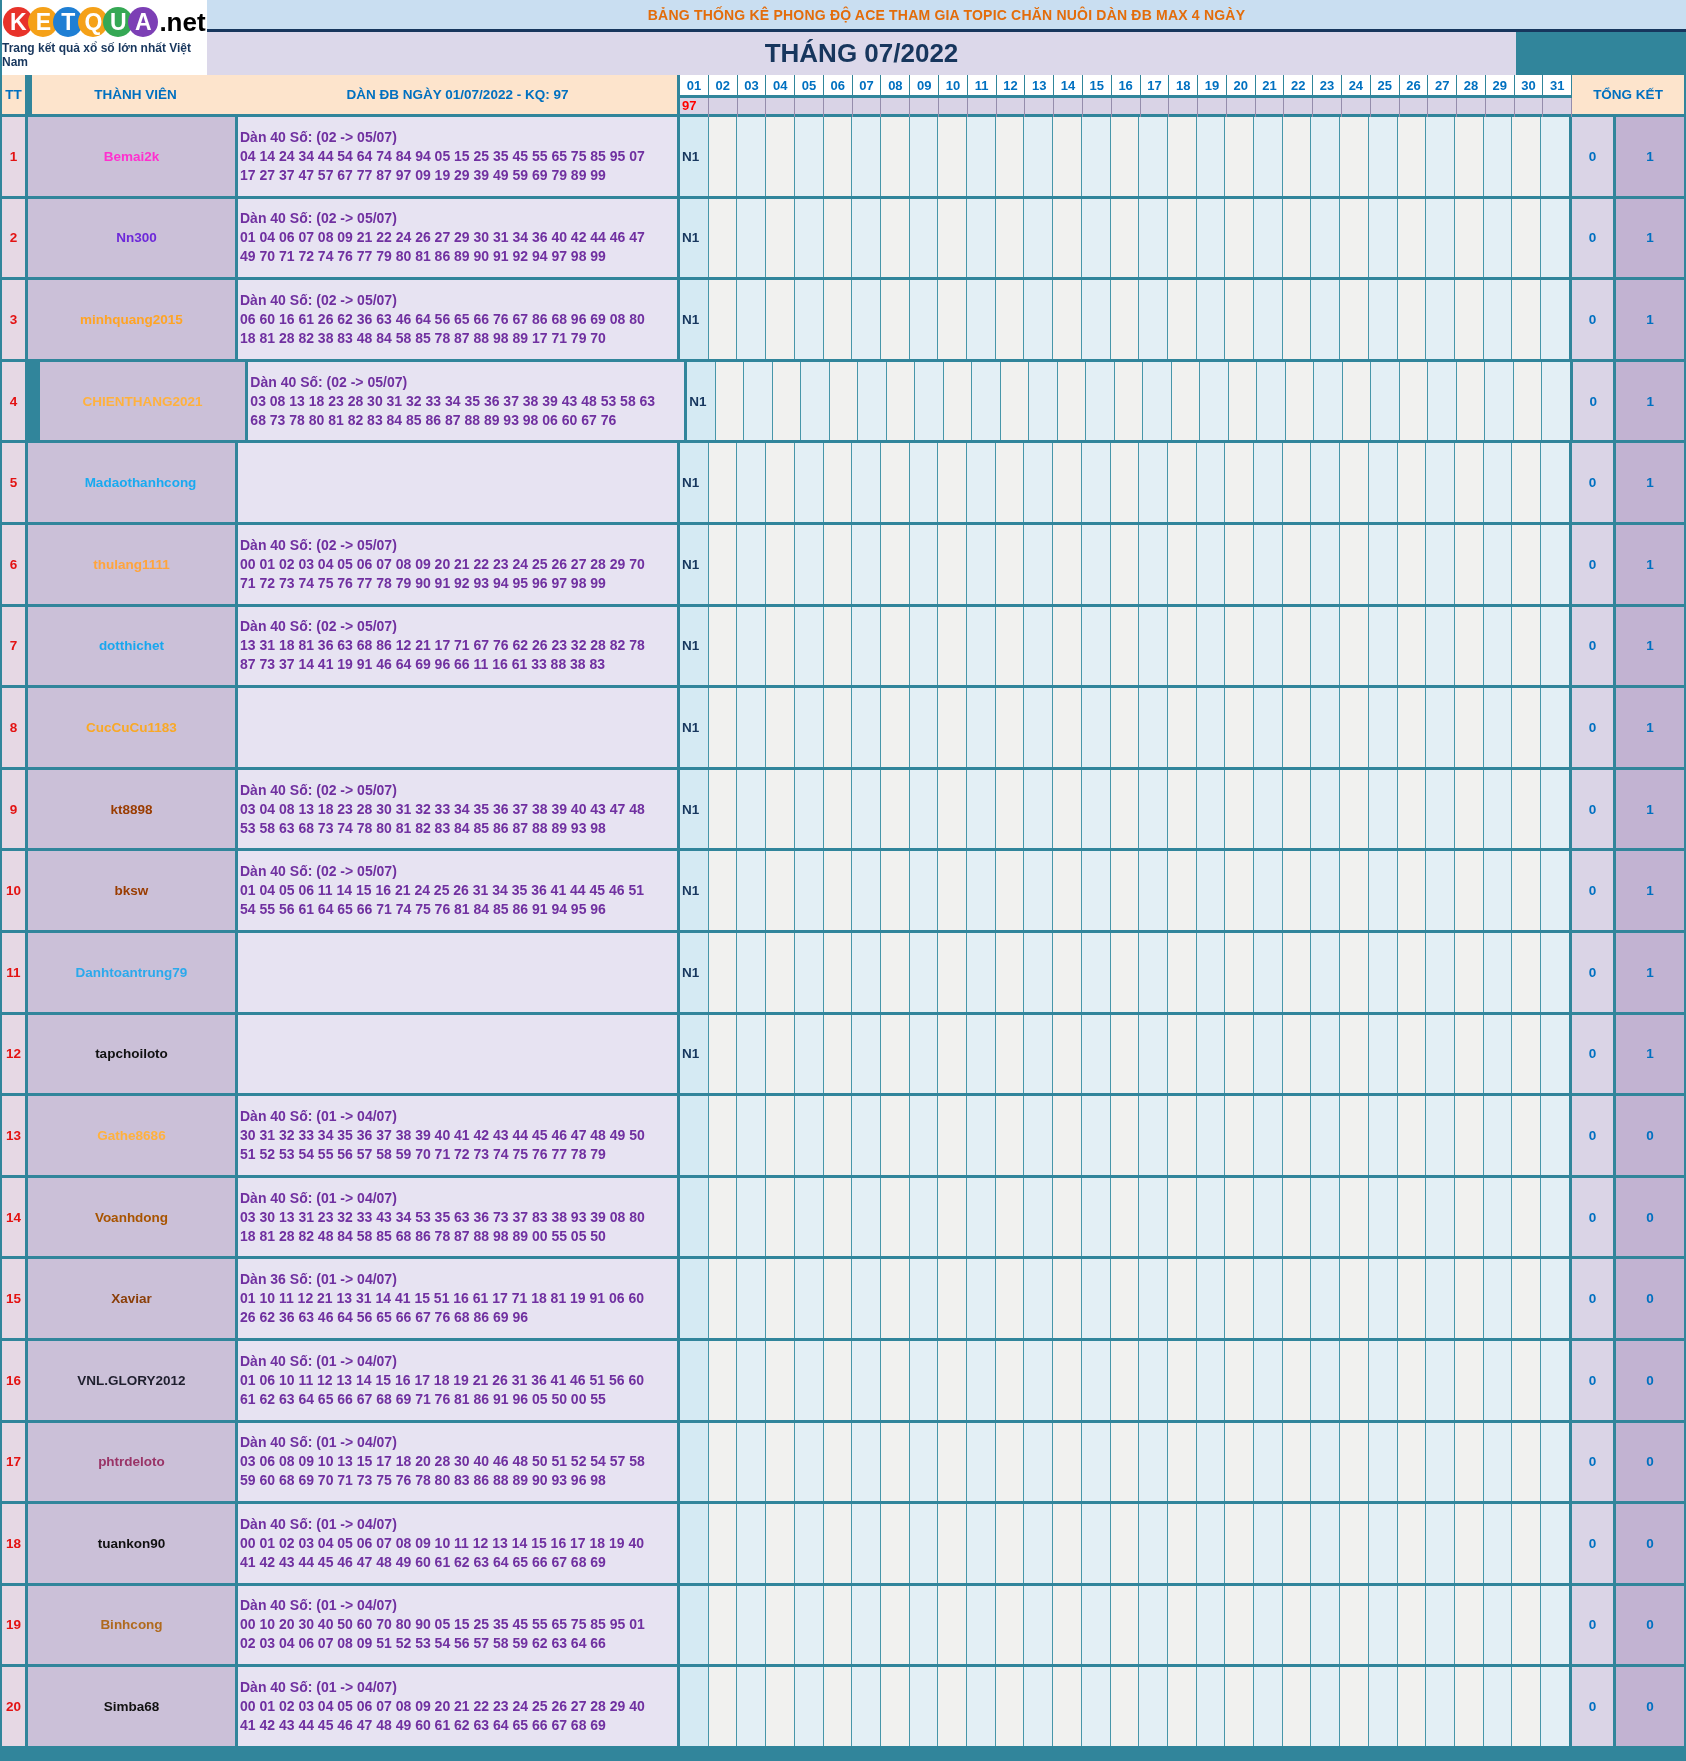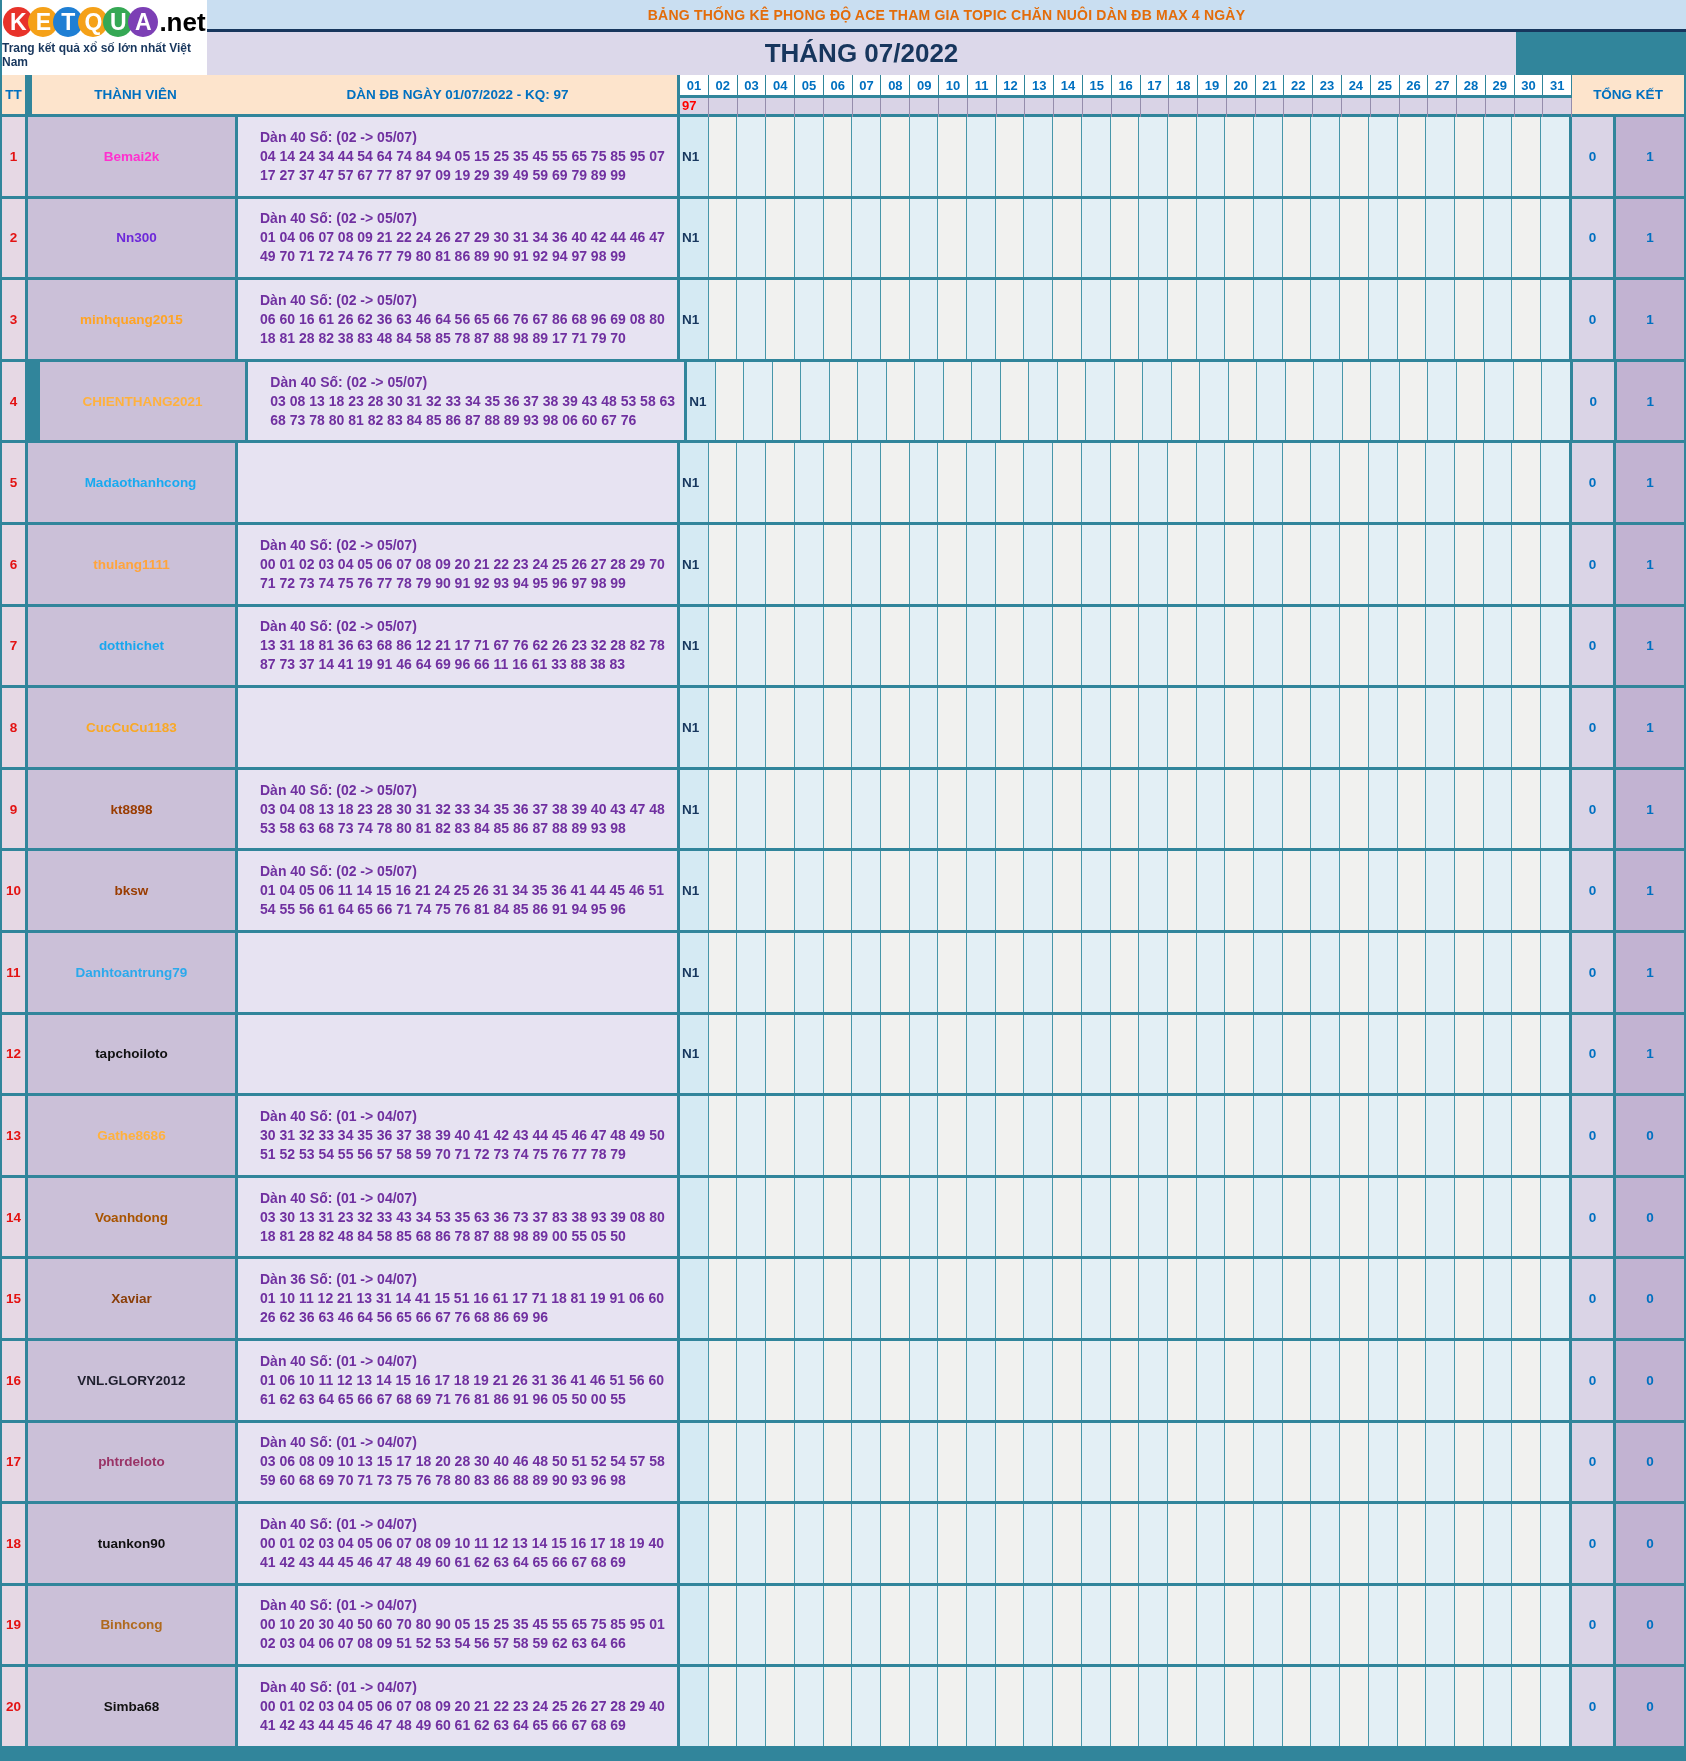--- a/index.html
+++ b/index.html
@@ -41,21 +41,21 @@
 
   
   .tbody{left:0;top:117px;width:1686px;}
   .row{display:flex;height:81.6px;border-bottom:3px solid #31859b;box-sizing:border-box;}
   .c{box-sizing:border-box;display:flex;align-items:center;justify-content:center;}
   .c-tt{width:28px;background:#e6d8e4;border-left:2px solid #31859b;border-right:3px solid #31859b;
         color:#e31212;font-size:13.5px;}
   .c-member{width:210px;background:#cbc0d8;border-right:3px solid #31859b;font-size:13.5px;text-align:center;}
   .c-dan{width:442px;background:#e7e3f2;border-right:3px solid #31859b;display:flex;flex-direction:column;
          align-items:flex-start;justify-content:center;color:#7030a0;font-size:14px;line-height:19px;
-         padding-left:22px;box-sizing:border-box;white-space:nowrap;}
+         padding-left:2px;box-sizing:border-box;white-space:nowrap;}
   .days{width:892px;display:flex;}
   .c-day{flex:1;border-right:1px solid #4796a9;box-sizing:border-box;font-size:13.5px;color:#17375e;
          display:flex;align-items:center;padding-left:2px;}
   .c-day.first{background:#d5eaf3;}
   .c-day.odd{background:#e3eff5;}
   .c-day.even{background:#f1f1ef;}
   .c-day.last{border-right:3px solid #31859b;}
   .c-sum1{width:44px;background:#dad4e6;border-right:3px solid #31859b;color:#0070c0;font-size:13.5px;}
   .c-sum2{width:70px;background:#c2b3d2;border-right:2px solid #31859b;color:#0070c0;font-size:13.5px;}
 </style>

